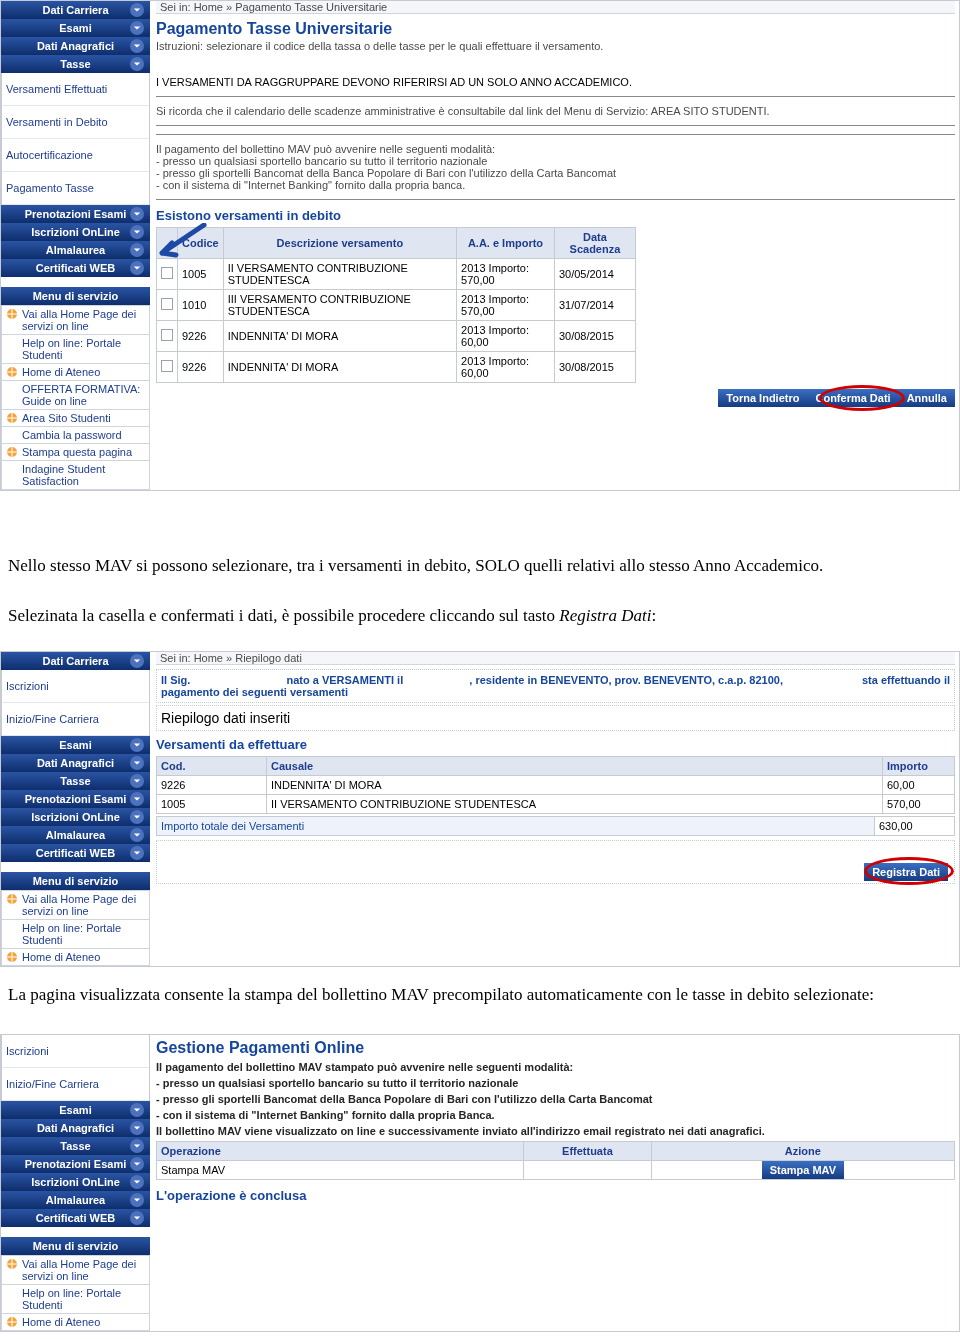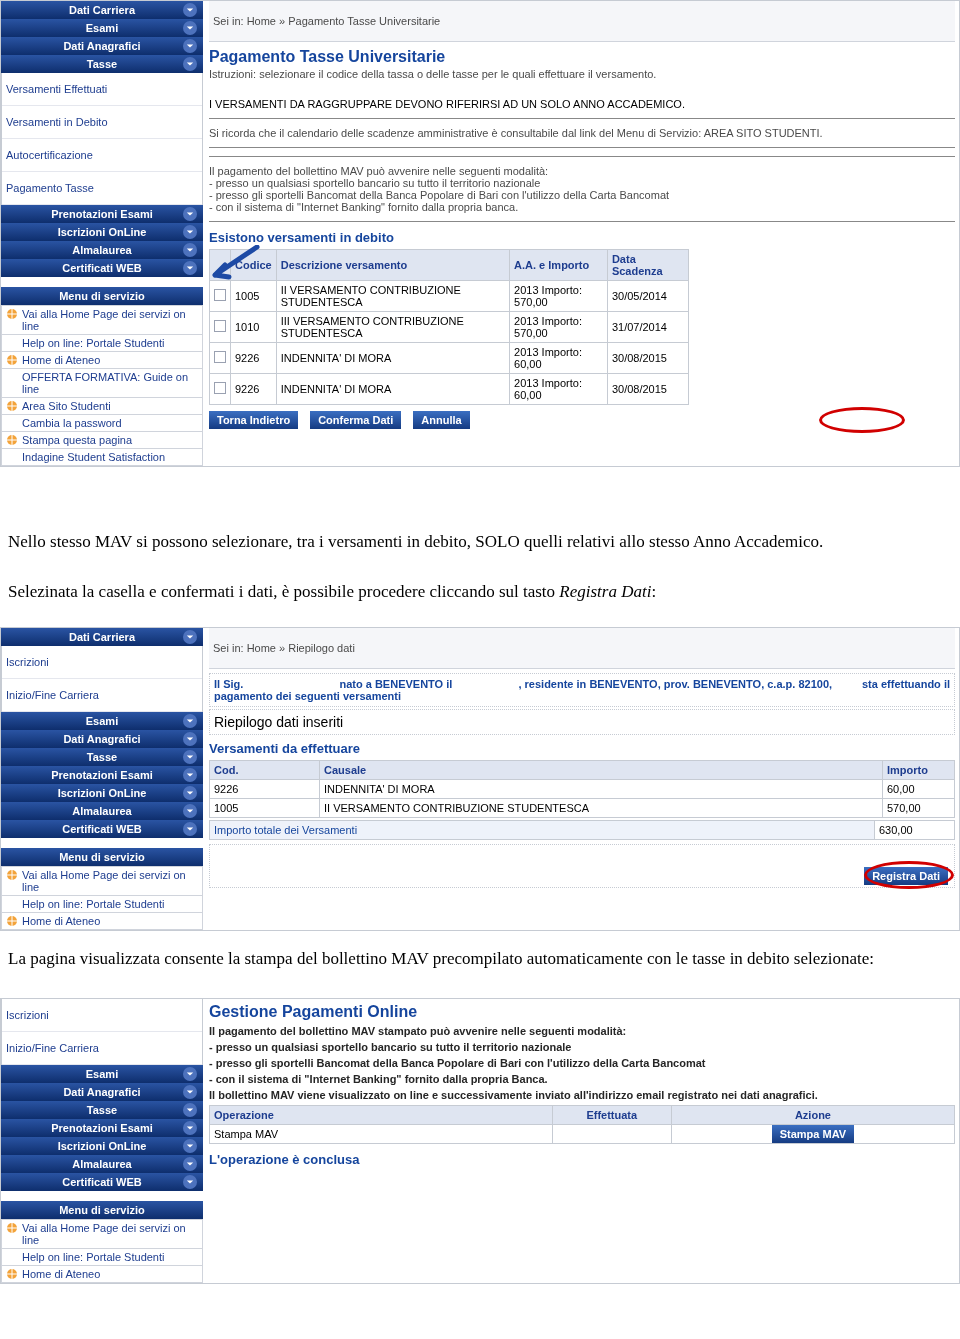--- a/index.html
+++ b/index.html
@@ -1,42 +1,42 @@
 <!DOCTYPE html>
 <html><head>
 <meta charset="utf-8">
 <style>
   *{box-sizing:border-box;margin:0;padding:0}
   body{font:12px Arial,Helvetica,sans-serif;color:#000;background:#fff;width:960px}
   a{color:#003399;}
   
   .layout{display:flex;border:1px solid #c6cbd3}
-  .side{width:202px;background:#fff}
+  .side{width:149px;background:#fff}
   .main{flex:1;background:#fff;padding:0 4px 6px 6px}
   .menu-head{background:#14357e;background:linear-gradient(#2a54a3,#0e2e6d);color:#fff;font-weight:bold;text-align:center;padding:3px 4px;position:relative;font-size:11px}
   .menu-head .dot{position:absolute;right:6px;top:50%;transform:translate(0,-50%);width:14px;height:14px;border-radius:7px;background:#4d72bd;display:flex;align-items:center;justify-content:center}
   .menu-head .dot svg{width:8px;height:8px;fill:#fff}
   .submenu{border-left:1px solid #c6cbd3;border-right:1px solid #c6cbd3}
   .submenu div{padding:10px 4px;font-size:11px;color:#1e3d8f;border-bottom:1px solid #e5e7ee}
   .service{margin-top:10px}
   .service-item{display:flex;align-items:flex-start;padding:2px 4px;border:1px solid #d0d4dc;border-top:none;font-size:11px}
   .service-item:first-child{border-top:1px solid #d0d4dc}
   .service-item .ic{width:12px;height:12px;margin-right:4px;flex:0 0 12px}
   .service-item a{color:#1e3d8f}
-  .breadcrumb{font-size:11px;color:#4a4a4a;background:#f5f6f9;border-bottom:1px solid #d0d4dc;padding:14px 4px}
+  .breadcrumb{font-size:11px;color:#4a4a4a;background:#f5f6f9;border-bottom:1px solid #d0d4dc;padding:0 4px}
   h1.blue{color:#15459d;font-weight:bold;font-size:16px;margin:6px 0 2px}
   h2.blue{color:#15459d;font-weight:bold;font-size:13px;margin:6px 0 4px}
   .small{font-size:11px;color:#4a4a4a}
   .rule{height:1px;background:#888;margin:8px 0}
   table.data{border-collapse:collapse;width:480px;font-size:11px}
   table.data th,table.data td{border:1px solid #c6cbd3;padding:3px 4px;text-align:left}
-  table.data th{background:#dfe5f1;color:#1e3d8f;font-weight:bold;}
+  table.data th{background:#dfe5f1;color:#1e3d8f;font-weight:bold;text-align:center}
   table.wide{width:100%}
   .chk{width:12px;height:12px;border:1px solid #9aa1b1;background:#fff;display:inline-block}
-  .btnbar{display:flex;gap:12px;margin-top:4px}
+  .btnbar{display:flex;justify-content:flex-end;gap:0;margin-top:4px}
   .btn{background:#1c4da0;background:linear-gradient(#3b6fc2,#153b82);color:#fff;font-size:11px;font-weight:bold;padding:3px 8px;cursor:pointer}
   .circle{position:absolute;border:3px solid #d10000;border-radius:50%}
   .paragraph{font-family:'Times New Roman',serif;font-size:17px;line-height:1.75;margin:60px 8px 20px;color:#000}
   .paragraph2{font-family:'Times New Roman',serif;font-size:17px;line-height:1.4;margin:16px 8px 28px;color:#000}
   .box-border{border:1px dotted #b9bfca;padding:2px;margin-top:2px}
   
   .arrow{position:absolute;pointer-events:none}
   
   table.op{border-collapse:collapse;width:100%;font-size:11px}
   table.op th,table.op td{border:1px solid #c6cbd3;padding:3px 4px;text-align:left}
@@ -142,21 +142,21 @@
             <span class="ic"></span>
             <a>Indagine Student Satisfaction</a>
           </div>
         </div>
     </div>
   </div>
   <div class="main">
     <div class="breadcrumb">Sei in: Home » Pagamento Tasse Universitarie</div>
     <h1 class="blue">Pagamento Tasse Universitarie</h1>
     <div class="small">Istruzioni: selezionare il codice della tassa o delle tasse per le quali effettuare il versamento.</div>
-    <div style="margin-top:18px;font-size:11px">I VERSAMENTI DA RAGGRUPPARE DEVONO RIFERIRSI AD UN SOLO ANNO ACCADEMICO.</div>
+    <div style="margin-top:24px;font-size:11px">I VERSAMENTI DA RAGGRUPPARE DEVONO RIFERIRSI AD UN SOLO ANNO ACCADEMICO.</div>
     <div class="rule"></div>
     <div class="small">Si ricorda che il calendario delle scadenze amministrative è consultabile dal link del Menu di Servizio: AREA SITO STUDENTI.</div>
     <div class="rule"></div>
     <div class="rule"></div>
     <div id="s1-block4" class="small">
         <div>Il pagamento del bollettino MAV può avvenire nelle seguenti modalità:</div>
         <div>- presso un qualsiasi sportello bancario su tutto il territorio nazionale</div>
         <div>- presso gli sportelli Bancomat della Banca Popolare di Bari con l'utilizzo della Carta Bancomat</div>
         <div>- con il sistema di "Internet Banking" fornito dalla propria banca.</div>
       </div>
@@ -294,21 +294,21 @@
           </div>
         </div>
     </div>
   </div>
   <div class="main">
     <div class="breadcrumb">Sei in: Home » Riepilogo dati</div>
     <div class="box-border" style="border:1px dotted #c6cbd3;padding:4px;margin-top:4px">
       <div style="color:#15459d;font-size:11px;font-weight:bold">
         <span>Il Sig.</span>
         <span style="display:inline-block;width:90px"></span>
-        <span>nato a BENEVENTO il</span>
+        <span>nato a VERSAMENTI il</span>
         <span style="display:inline-block;width:60px"></span>
         <span>, residente in BENEVENTO, prov. BENEVENTO, c.a.p. 82100,</span>
         <span style="float:right">sta effettuando il</span>
       </div>
       <div style="color:#15459d;font-size:11px;font-weight:bold">pagamento dei seguenti versamenti</div>
     </div>
     <div class="box-border" style="border:1px dotted #c6cbd3;padding:4px;font-size:14px">Riepilogo dati inseriti</div>
     <h2 class="blue">Versamenti da effettuare</h2>
     <table class="data wide">
       <thead>

